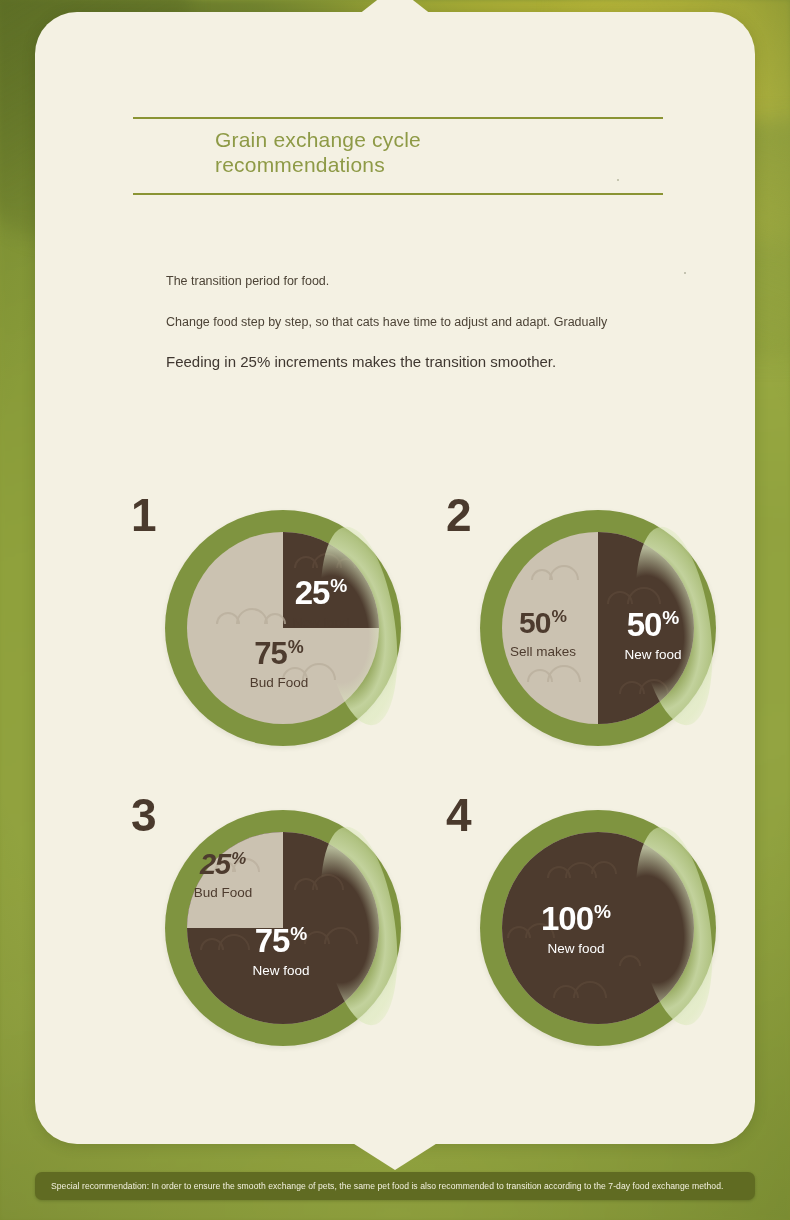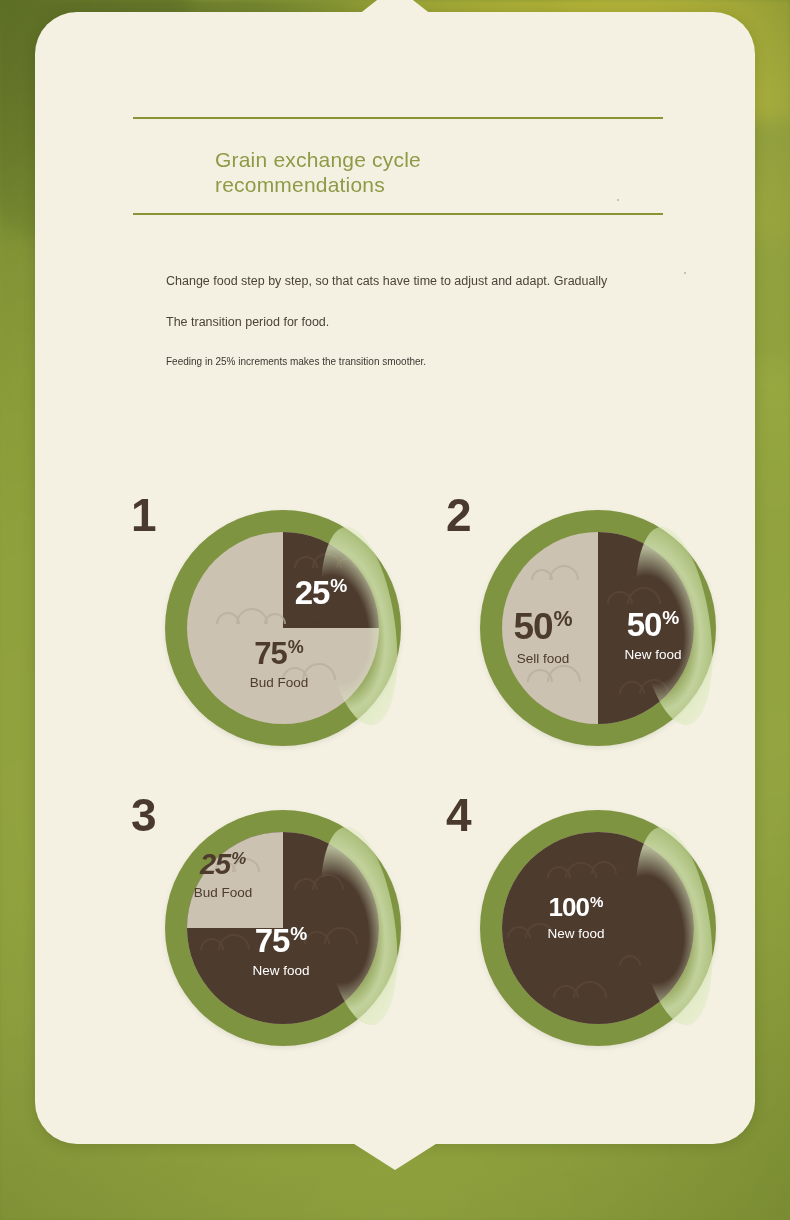--- a/index.html
+++ b/index.html
@@ -88,38 +88,38 @@
   }
 
   
   .heading-block { position:absolute; left: 98px; top: 105px; width: 530px; }
   .rule { height: 2px; background: #8a9434; width: 100%; }
   .rule.bottom { margin-top: 4px; }
   .heading-text {
     color: #8e9a46;
     font-size: 21px;
     line-height: 25px;
-    padding: 28px 0 12px 82px;
+    padding: 8px 0 12px 82px;
     letter-spacing: .2px;
     white-space: pre-line;
   }
   .tiny-dot {
     position:absolute; right: 44px; bottom: 14px;
     width: 2px; height: 2px; background: #b9b9a0; border-radius: 50%;
   }
 
   
   .para { position:absolute; left: 131px; top: 249px; width: 540px; }
   .para .line {
     color: #4c4336;
     font-size: 12.5px;
     line-height: 40.5px;
     white-space: nowrap;
   }
-  .para .line.emph { font-size: 10px; color: #3f3730; }
+  .para .line.emph { font-size: 15px; color: #3f3730; }
   .para .trail-dot {
     position:absolute; left: 518px; top: 11px;
     width: 2px; height: 2px; background: #b5b3a1; border-radius: 50%;
   }
 
   
   .pies { position:absolute; left: 0; top: 476px; width: 790px; }
   .pie-cell { position:absolute; width: 250px; height: 230px; }
   .pie-cell.p1 { left: 96px;  top: 0px;   }
   .pie-cell.p2 { left: 411px; top: 0px;   }
@@ -217,22 +217,22 @@
     <div class="heading-block">
       <div class="rule"></div>
       <div class="heading-text">Grain exchange cycle
 recommendations</div>
       <div class="tiny-dot"></div>
       <div class="rule bottom"></div>
     </div>
 
     <div class="para">
       <div class="trail-dot"></div>
+      <div class="line">The transition period for food.</div>
       <div class="line">Change food step by step, so that cats have time to adjust and adapt. Gradually</div>
-      <div class="line">The transition period for food.</div>
       <div class="line emph">Feeding in 25% increments makes the transition smoother.</div>
     </div>
 
     <div class="pies">
 
       <div class="pie-cell p1">
         <div class="step-num">1</div>
         <div class="ring">
           <div class="disc">
             <div class="seg seg-brown-tr"></div>
@@ -279,22 +279,22 @@
               <g fill="none" stroke="#604c3c" stroke-width="2" opacity=".6">
                 <path d="M106 72 a12 12 0 0 1 24 0"></path>
                 <path d="M126 72 a16 16 0 0 1 32 0"></path>
                 <path d="M118 162 a12 12 0 0 1 24 0"></path>
                 <path d="M138 162 a14 14 0 0 1 28 0"></path>
               </g>
             </svg>
           </div>
           <div class="labels">
             <div class="lab" style="left:8px; top:98px; width:110px;">
-              <div class="pct dark" style="font-size:37px;"><span>50</span><span class="sym">%</span></div>
-              <div class="cap dark">Sell food</div>
+              <div class="pct dark" style="font-size:30px;"><span>50</span><span class="sym">%</span></div>
+              <div class="cap dark">Sell makes</div>
             </div>
             <div class="lab" style="left:118px; top:98px; width:110px;">
               <div class="pct light" style="font-size:33px;"><span>50</span><span class="sym">%</span></div>
               <div class="cap light">New food</div>
             </div>
           </div>
         </div>
       </div>
 
       <div class="pie-cell p3">
@@ -344,24 +344,27 @@
                 <path d="M6 106 a11 11 0 0 1 22 0"></path>
                 <path d="M24 106 a14 14 0 0 1 28 0"></path>
                 <path d="M118 134 a10 10 0 0 1 20 0"></path>
                 <path d="M52 166 a12 12 0 0 1 24 0"></path>
                 <path d="M72 166 a16 16 0 0 1 32 0"></path>
               </g>
             </svg>
           </div>
           <div class="labels">
             <div class="lab" style="left:38px; top:84px; width:116px;">
-              <div class="pct light" style="font-size:26px;"><span>100</span><span class="sym">%</span></div>
+              <div class="pct light" style="font-size:33px;margin-top:8px;"><span>100</span><span class="sym">%</span></div>
               <div class="cap light">New food</div>
             </div>
           </div>
         </div>
       </div>
 
     </div>
   </div>
 
+  <div class="banner">
+    <span>Special recommendation: In order to ensure the smooth exchange of pets, the same pet food is also recommended to transition according to the 7-day food exchange method.</span>
+  </div>
 
 </div>
 
 </body></html>

